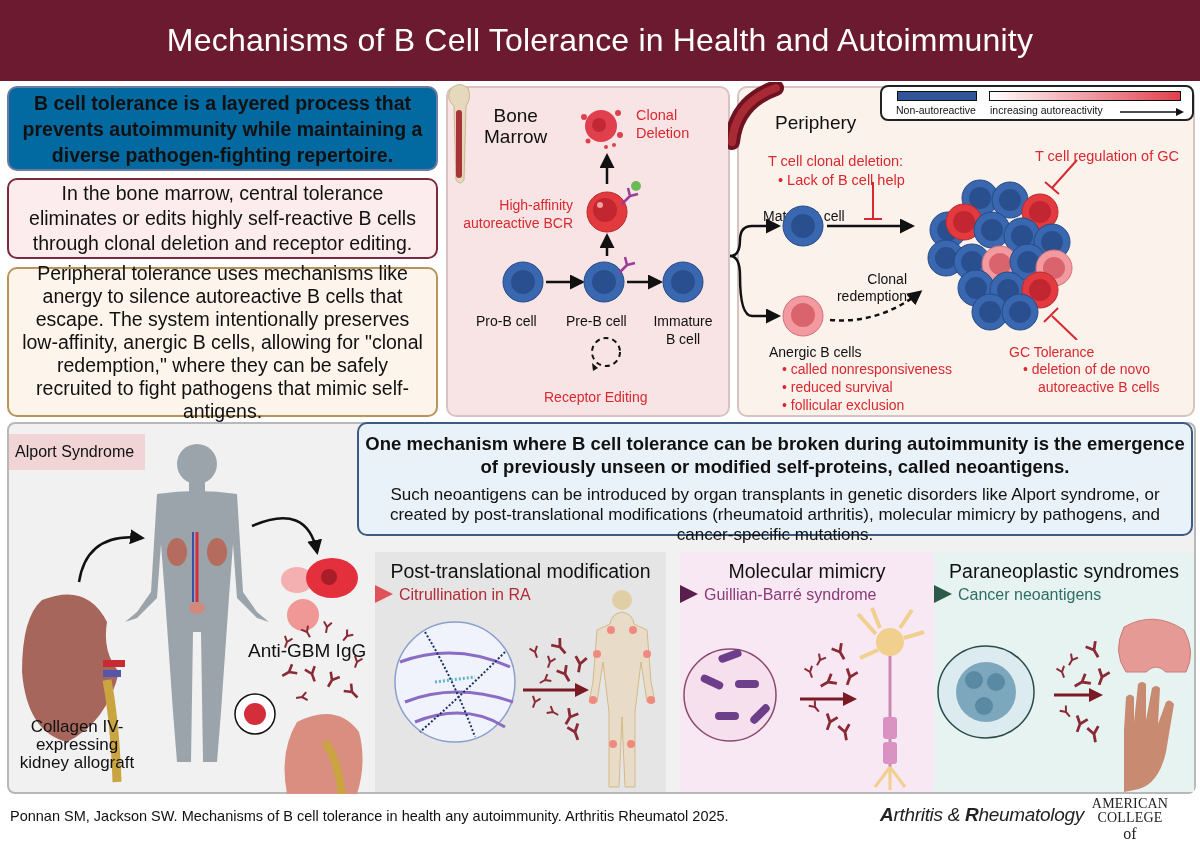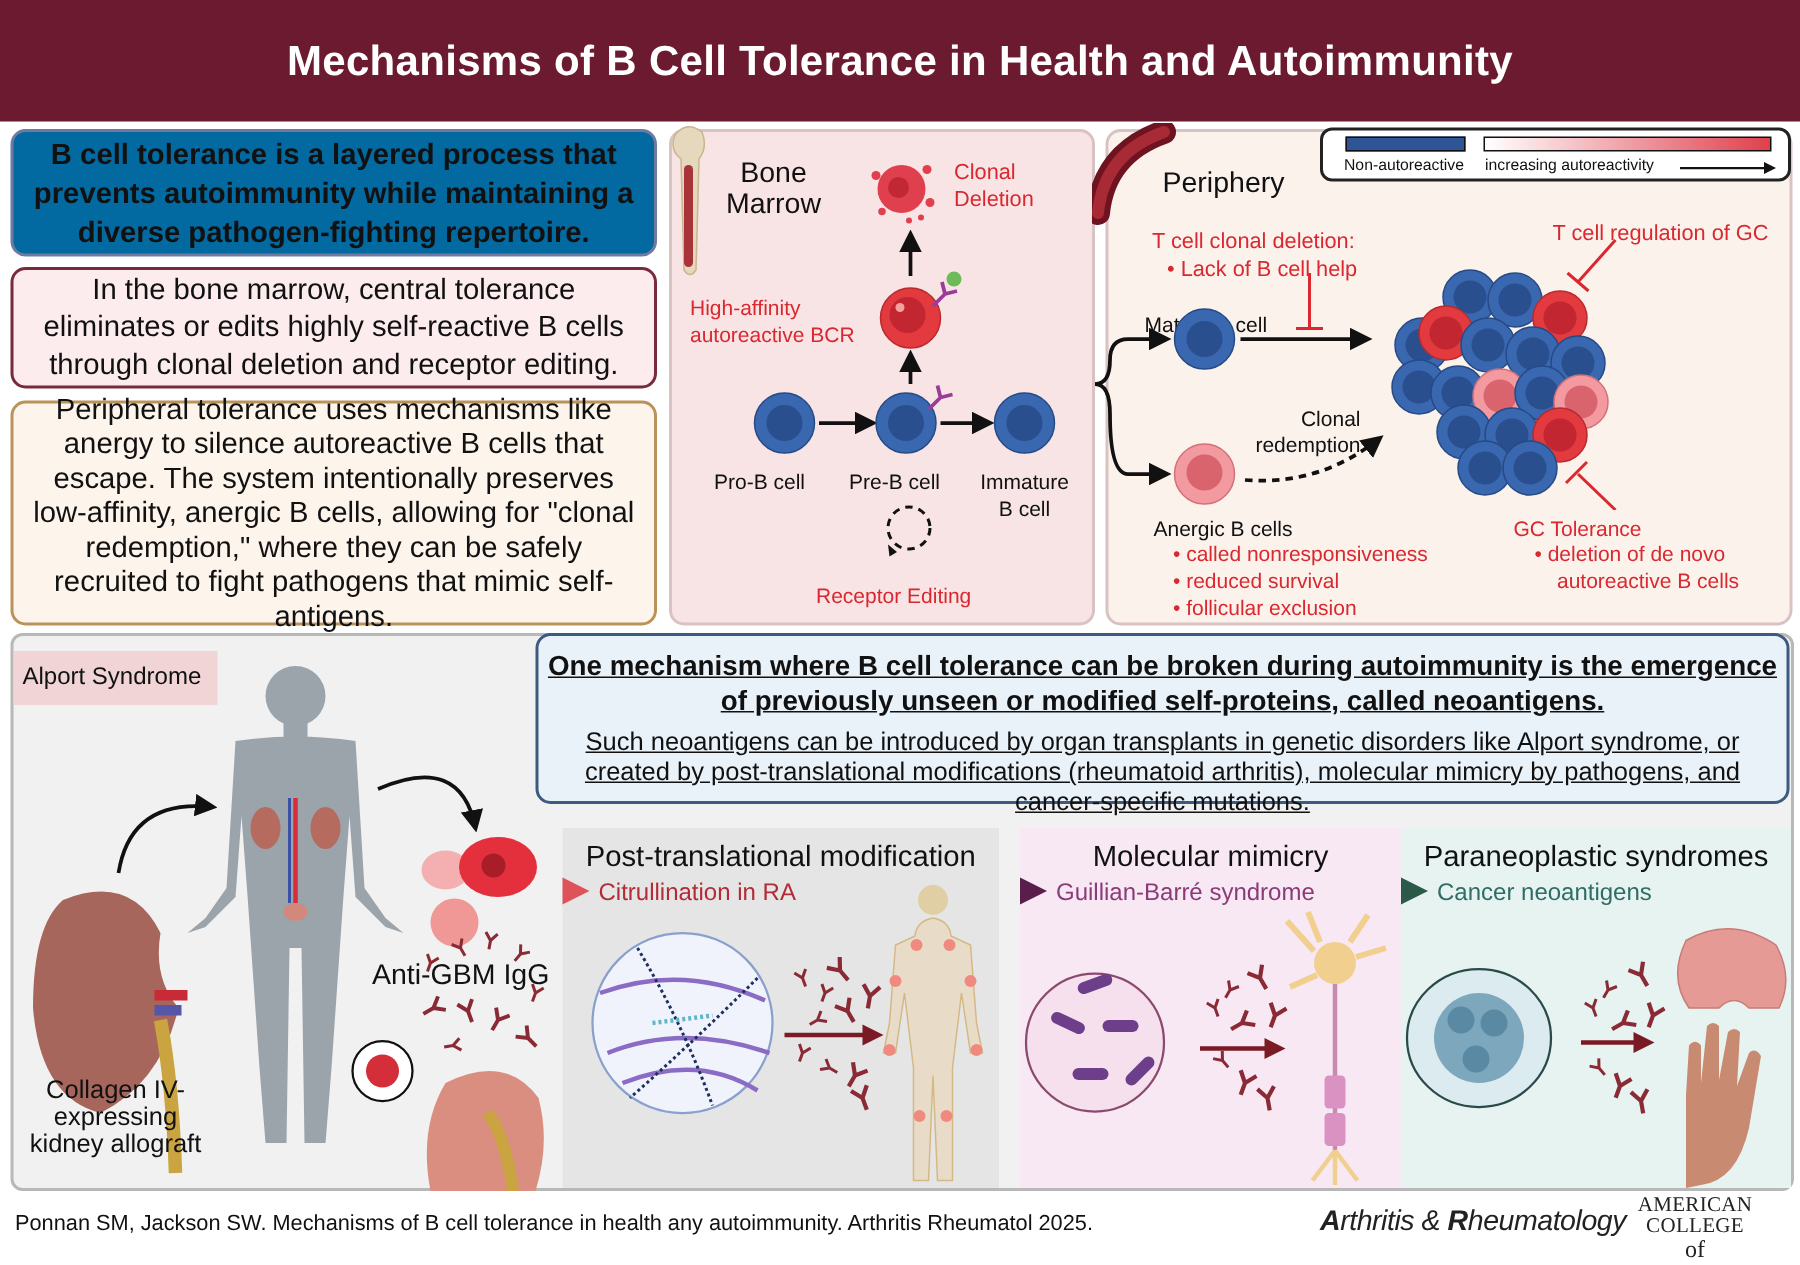--- a/index.html
+++ b/index.html
@@ -1,40 +1,40 @@
 <!DOCTYPE html>
 <html><head>
 <meta charset="utf-8">
 <style>
   * { box-sizing: border-box; margin: 0; padding: 0; }
   html, body { width: 1200px; height: 843px; background: #ffffff; overflow: hidden; }
   body { font-family: "Liberation Sans", "DejaVu Sans", sans-serif; color: #111; position: relative; }
 
   .header { position: absolute; left: 0; top: 0; width: 1200px; height: 81px; background: #6b1a30; display: flex; align-items: center; justify-content: center; }
-  .header h1 { font-weight: bold; color: #fff; font-size: 28px; letter-spacing: 0.2px; }
+  .header h1 { font-weight: normal; color: #fff; font-size: 32px; letter-spacing: 0.2px; }
 
   .tbox { position: absolute; border-radius: 10px; border: 2px solid; display: flex; align-items: center; justify-content: center; text-align: center; padding: 4px 8px; }
   .box1 { left: 7px; top: 86px; width: 431px; height: 85px; background: #0369a1; border-color: #6f7aa0; font-weight: bold; font-size: 19.5px; line-height: 26px; }
   .box2 { left: 7px; top: 178px; width: 431px; height: 81px; background: #fceced; border-color: #7a2a3d; font-size: 19.5px; line-height: 25px; }
   .box3 { left: 7px; top: 267px; width: 431px; height: 150px; background: #fdf4ec; border-color: #b9935a; font-size: 19.5px; line-height: 23px; }
 
   .panel { position: absolute; border-radius: 10px; border: 2px solid #d9c2c2; }
   .bm-panel { left: 446px; top: 86px; width: 284px; height: 331px; background: #f8e4e4; }
   .per-panel { left: 737px; top: 86px; width: 458px; height: 331px; background: #fcf2ec; }
 
   .lbl { position: absolute; white-space: nowrap; }
   .red { color: #d9282f; }
   .sm { font-size: 14px; line-height: 18px; }
 
   .legend { position: absolute; left: 880px; top: 85px; width: 314px; height: 36px; border: 2px solid #222; border-radius: 8px; background: #fff; }
 
   .bottom { position: absolute; left: 7px; top: 422px; width: 1189px; height: 372px; border: 2px solid #b8b8b8; border-radius: 8px; background: #f1f1f1; overflow: hidden; }
   .alport-tag { position: absolute; left: 9px; top: 434px; width: 136px; height: 36px; background: #f0d4d6; font-size: 16px; display: flex; align-items: center; padding-left: 6px; }
 
-  .neo-box { position: absolute; left: 357px; top: 422px; width: 836px; height: 114px; border: 2px solid #3d5a80; border-radius: 10px; background: #eaf2f9; text-align: center; padding-top: 8px; text-decoration: underline; }
+  .neo-box { position: absolute; left: 357px; top: 422px; width: 836px; height: 114px; border: 2px solid #3d5a80; border-radius: 10px; background: #eaf2f9; text-align: center; padding-top: 8px; }
   .neo-title { font-weight: bold; font-size: 18.5px; line-height: 23px; }
   .neo-body { font-size: 17px; line-height: 20px; margin-top: 7px; padding: 0 16px; }
 
   .sub { position: absolute; top: 552px; height: 240px; }
   .sub-ptm { left: 375px; width: 291px; background: #e5e5e5; }
   .sub-mm { left: 680px; width: 254px; background: #f8e8f4; }
   .sub-pn { left: 934px; width: 260px; background: #e6f3f1; }
   .sub-title { position: absolute; top: 8px; left: 0; right: 0; text-align: center; font-size: 19.5px; }
   .sub-sub { position: absolute; top: 33px; left: 0; right: 0; text-align: left; font-size: 16px; }
   .tri { display: inline-block; width: 0; height: 0; border-top: 9px solid transparent; border-bottom: 9px solid transparent; border-left: 18px solid; vertical-align: -3px; margin-right: 6px; }
@@ -81,21 +81,21 @@
     <circle cx="42" cy="12" r="3" fill="#e0404e"></circle>
     <circle cx="44" cy="34" r="3" fill="#e0404e"></circle>
     <circle cx="12" cy="40" r="2.5" fill="#e0404e"></circle>
     <circle cx="30" cy="46" r="2" fill="#e0404e"></circle>
     <circle cx="38" cy="44" r="2" fill="#e0404e"></circle>
 </svg>
 <div class="lbl red" style="left:636px;top:106px;font-size:14.5px;line-height:18px">
   <div>Clonal</div>
     <div>Deletion</div>
 </div>
-<div class="lbl red" style="left:460px;top:196px;font-size:14px;line-height:18px;width:113px">
+<div class="lbl red" style="left:460px;top:196px;font-size:14px;line-height:18px;text-align:right;width:113px">
   <div>High-affinity</div>
     <div>autoreactive BCR</div>
 </div>
 
 <svg class="abs" style="left:446px;top:86px" width="300" height="331">
   <defs>
     <marker id="ah" viewBox="0 0 10 10" refX="8" refY="5" markerWidth="6" markerHeight="6" orient="auto">
         <path d="M0 0 L10 5 L0 10Z" fill="#111"></path>
       </marker>
   </defs>

